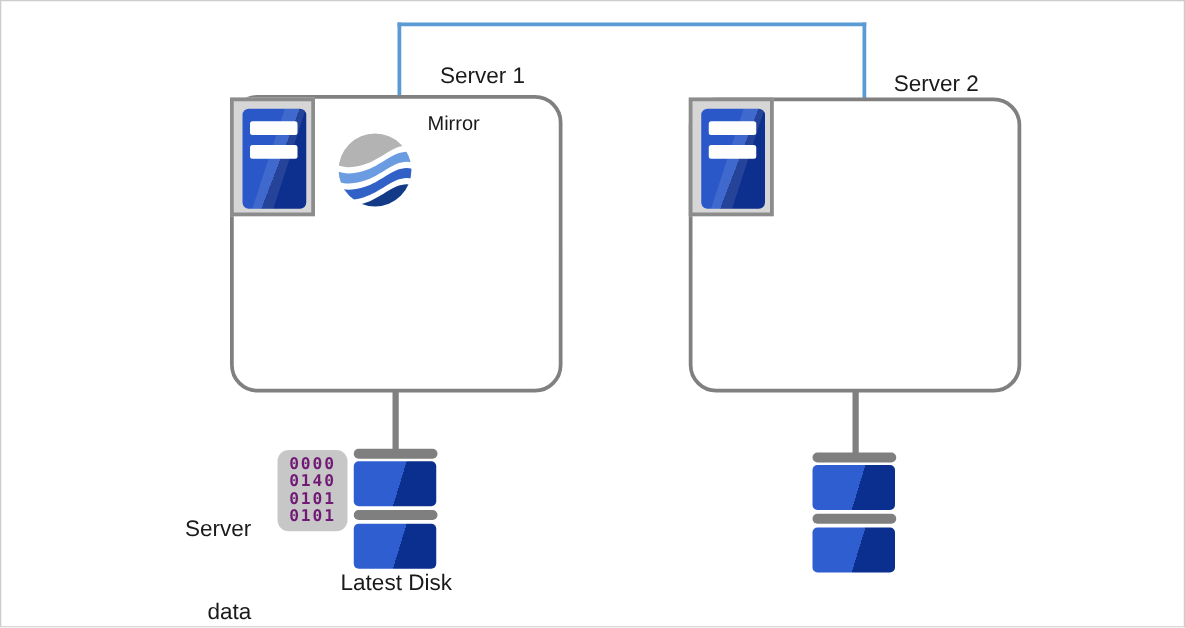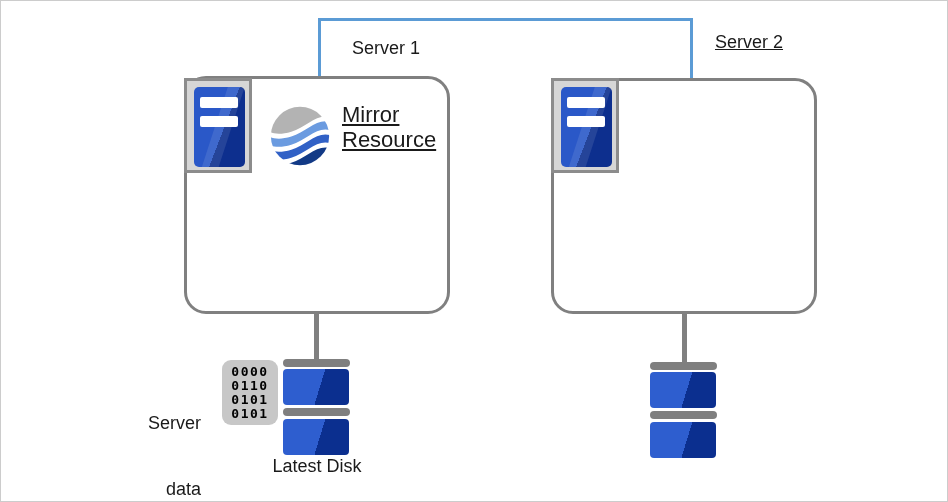--- a/index.html
+++ b/index.html
@@ -61,22 +61,22 @@
     position:absolute;left:6px;width:38px;height:11px;
     background:#ffffff;border-radius:2px;
   }
   .tower-bar.b1{top:10px;}
   .tower-bar.b2{top:29px;}
 
   
   .sphere{position:absolute;left:268px;top:104px;width:62px;height:62px;}
 
   .resource-label{
-    position:absolute;left:341px;top:101px;
-    font-size:22px;line-height:25px;text-decoration:underline;
+    position:absolute;left:341px;top:86px;
+    font-size:16px;line-height:25px;
   }
 
   
   .disk-link{
     position:absolute;width:5px;background:#808080;
   }
   .disk-link.left{left:313px;top:312px;height:47px;}
   .disk-link.right{left:681px;top:312px;height:50px;}
 
   
@@ -98,27 +98,27 @@
     position:absolute;left:221px;top:359px;
     width:56px;height:65px;
     box-sizing:border-box;
     background:#c7c7c7;border-radius:9px;
     padding-top:5px;
     text-align:center;
   }
   .binary-row{
     font-family:"DejaVu Sans Mono", monospace;
     font-weight:bold;font-size:13px;line-height:14px;
-    letter-spacing:1.5px;color:#000000;
+    letter-spacing:1.5px;color:#701a75;
   }
 
   .latest-label{left:126px;top:367px;width:74px;line-height:22px;}
   .mirror-disk-label{left:253px;top:455px;width:126px;}
-  .server1-label{left:330px;top:37px;width:110px;}
-  .server2-label{left:693px;top:31px;width:110px;text-decoration:underline;}
+  .server1-label{left:330px;top:49px;width:110px;}
+  .server2-label{left:693px;top:56px;width:110px;}
 </style>
 </head>
 <body>
 
 <div class="canvas">
 
   <div class="link-line"></div>
 
   <div class="label center server1-label">Server 1</div>
   <div class="label center server2-label">Server 2</div>
@@ -152,21 +152,20 @@
         <path d="M0,0 H100 V20 C78,12 60,36 36,43 C20,48 8,47 0,43 Z" fill="#b3b3b3"></path>
         <path d="M0,51 C8,55 20,56 36,51 C60,44 78,20 100,28 V41 C78,33 60,57 36,64 C20,69 8,68 0,64 Z" fill="#6b9be0"></path>
         <path d="M0,72 C8,76 20,77 36,72 C60,65 78,41 100,49 V62 C78,54 60,78 36,85 C20,90 8,89 0,85 Z" fill="#3161c6"></path>
         <path d="M0,93 C8,97 20,98 36,93 C60,86 78,62 100,70 V100 H0 Z" fill="#123a86"></path>
       </g>
     </svg>
   </div>
 
   <div class="resource-label">
     <div>Mirror</div>
-    <div>Resource</div>
   </div>
 
   <div class="disk-link left"></div>
   <div class="disk-link right"></div>
 
   <div class="disk-stack left">
     <div class="disk-bar"></div>
     <div class="disk-box first"></div>
     <div class="disk-bar"></div>
     <div class="disk-box"></div>
@@ -174,21 +173,21 @@
 
   <div class="disk-stack right">
     <div class="disk-bar"></div>
     <div class="disk-box first"></div>
     <div class="disk-bar"></div>
     <div class="disk-box"></div>
   </div>
 
   <div class="binary">
     <div class="binary-row">0000</div>
-    <div class="binary-row">0110</div>
+    <div class="binary-row">0140</div>
     <div class="binary-row">0101</div>
     <div class="binary-row">0101</div>
   </div>
 
   <div class="label right latest-label">
     <div>Server</div>
     <div>data</div>
   </div>
 
   <div class="label center mirror-disk-label">Latest Disk</div>

